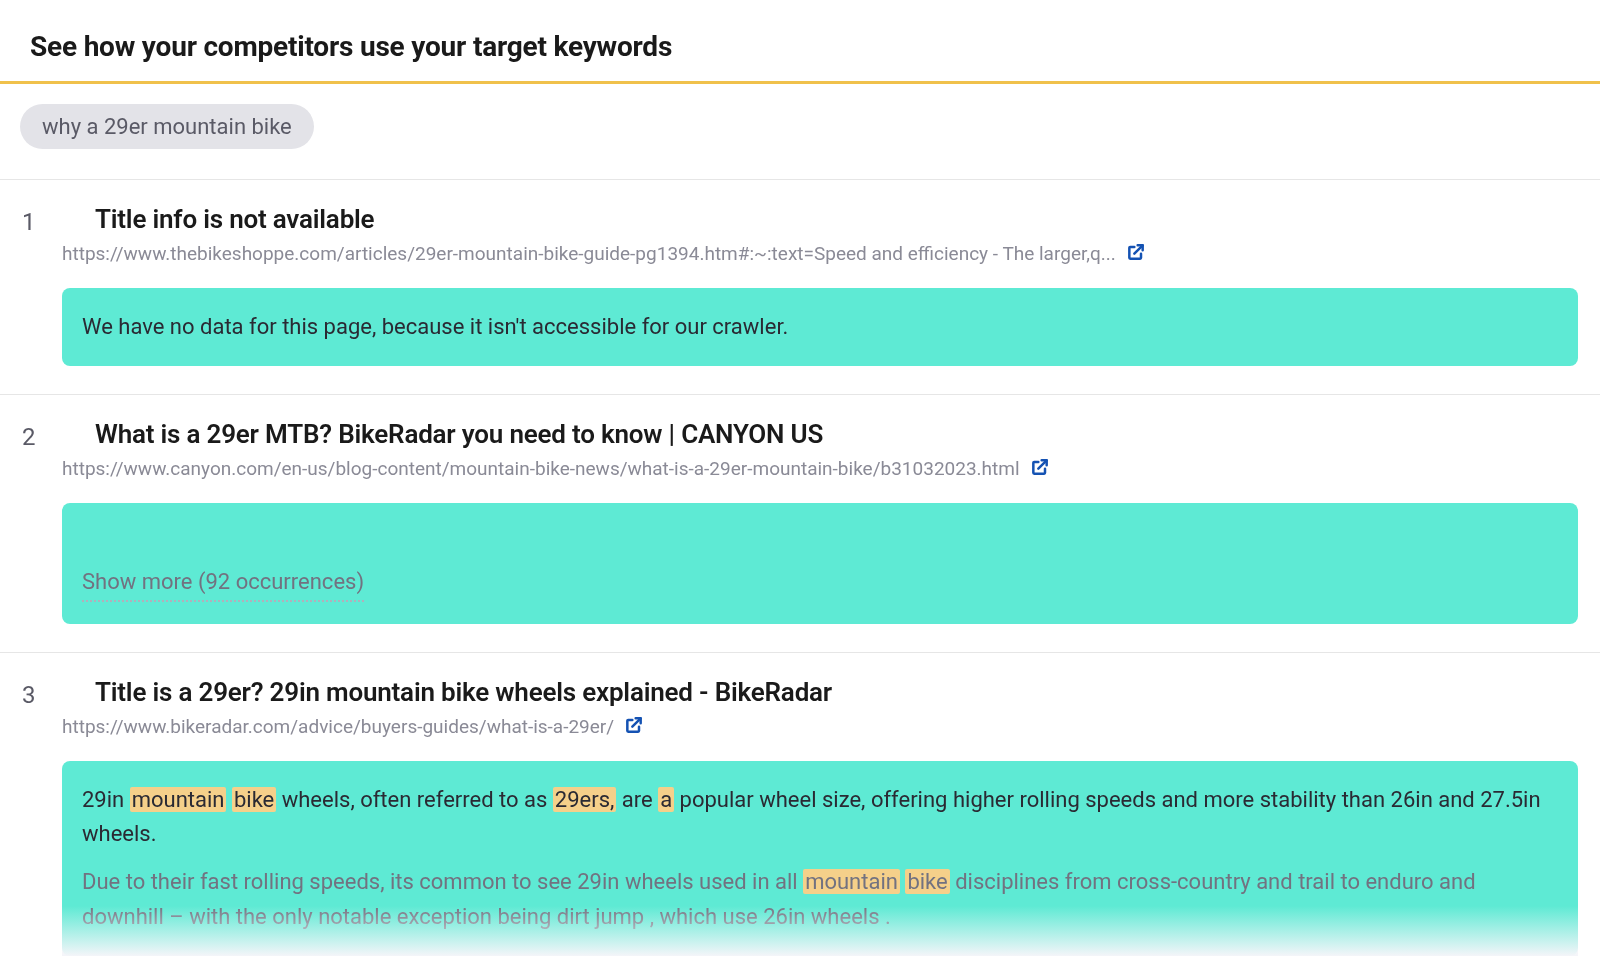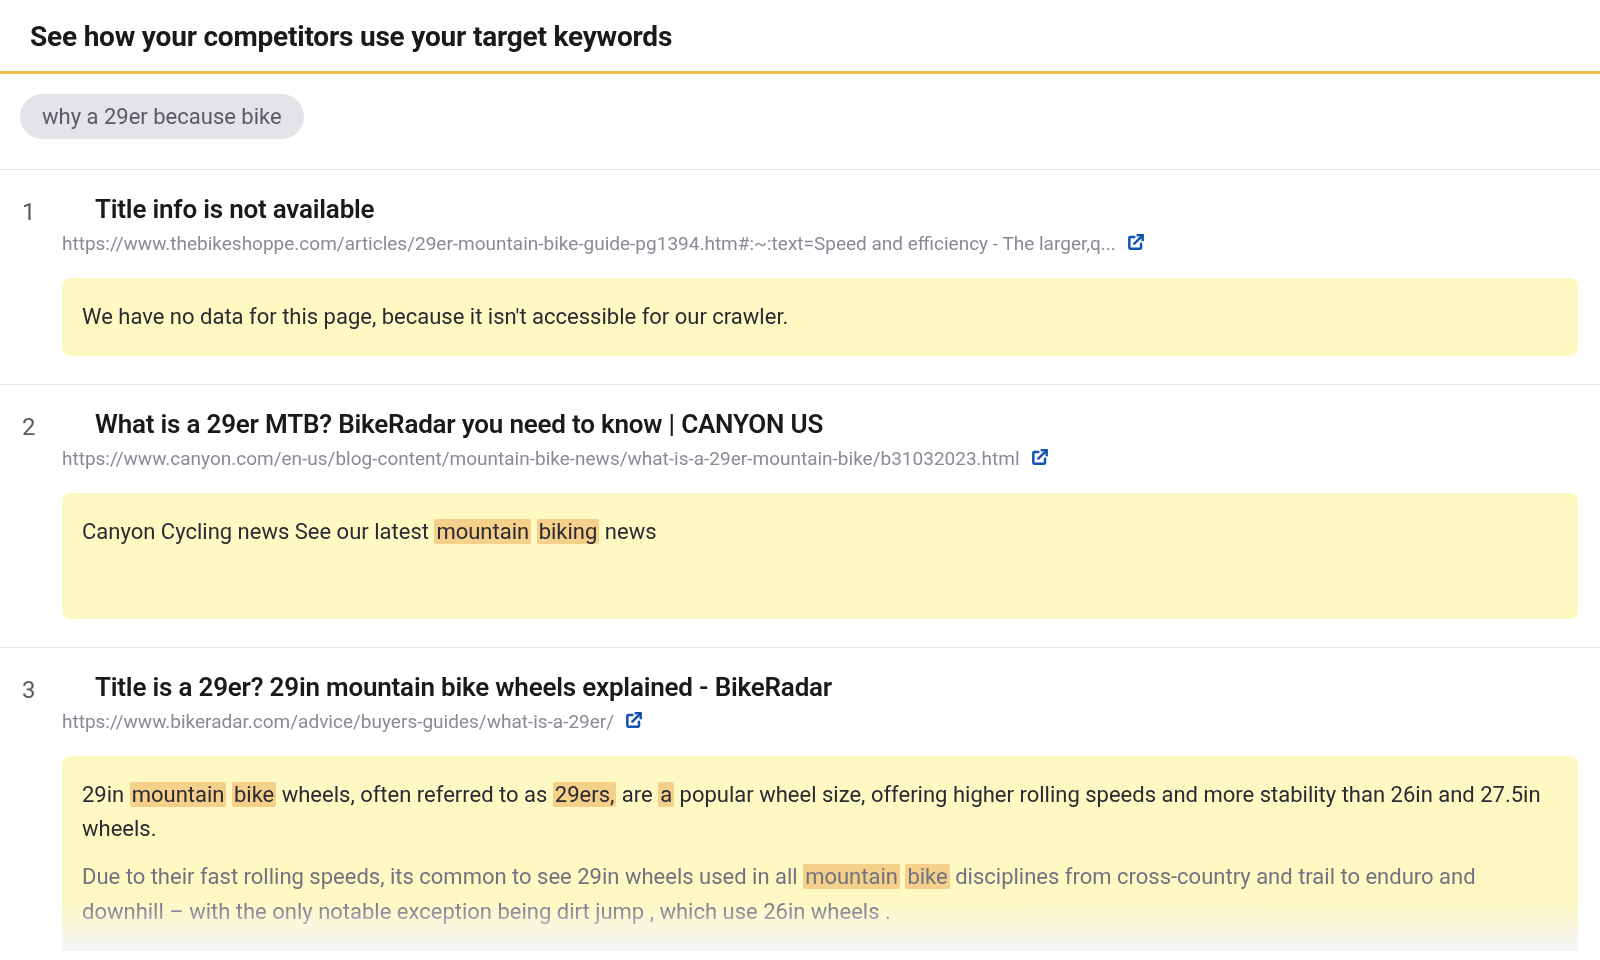--- a/index.html
+++ b/index.html
@@ -1,31 +1,31 @@
 <!DOCTYPE html>
 <html><head>
 <meta charset="utf-8">
 <style>
   * { box-sizing: border-box; margin: 0; padding: 0; }
   html, body { width: 1600px; font-family: -apple-system, BlinkMacSystemFont, "Segoe UI", Roboto, Helvetica, Arial, sans-serif; background: #fff; color: #1a1a1a; }
   .wrap { width: 1600px; }
-  .header-row { padding: 20px 30px 18px 30px; }
+  .header-row { padding: 30px 30px 18px 30px; }
   .header-title { font-size: 28px; font-weight: 700; color: #1a1a1a; letter-spacing: -0.2px; }
   .accent-bar { height: 3px; background: #f0c14b; width: 100%; }
   .chips-row { padding: 20px 20px 30px 20px; border-bottom: 1px solid #e6e6e6; }
   .chip { display: inline-block; background: #e3e3e8; color: #5a5a66; font-size: 22px; padding: 10px 22px; border-radius: 999px; }
   .result { display: flex; border-bottom: 1px solid #e6e6e6; padding: 24px 22px 28px 22px; }
   .result .num { width: 30px; flex: 0 0 30px; font-size: 24px; color: #5a5a66; padding-top: 4px; text-align: left; }
   .result .body { flex: 1 1 auto; padding-left: 10px; }
   .r-title { font-size: 26px; font-weight: 600; color: #1a1a1a; margin-bottom: 8px; letter-spacing: -0.2px; margin-left: 33px; }
   .r-url-row { margin-bottom: 22px; }
   .r-url { font-size: 19px; color: #8a8a96; word-break: break-all; }
   .ext-icon { display: inline-block; vertical-align: -2px; margin-left: 10px; }
   .ext-icon svg { width: 20px; height: 20px; }
-  .snippet-box { background: #fef9c3; border-radius: 8px; padding: 22px 20px; font-size: 22px; color: #2a2a33; line-height: 1.55; }
+  .snippet-box { background: #5eead4; border-radius: 8px; padding: 22px 20px; font-size: 22px; color: #2a2a33; line-height: 1.55; }
   .snippet-box p { margin: 0 0 14px 0; }
   .snippet-box p:last-child { margin-bottom: 0; }
   .snippet-box .muted p { color: #727280; }
   .hl { background: #f5d08a; padding: 0 2px; border-radius: 2px; }
   .show-more { color: #727280; font-size: 22px; border-bottom: 2px dotted #b0b0bb; display: inline-block; padding-bottom: 1px; margin-top: 6px; cursor: pointer; }
   .fade-bottom {
     position: relative;
   }
   .fade-bottom::after {
     content: "";
@@ -39,21 +39,21 @@
 <body>
 
 <div class="wrap">
 
   <div class="header-row">
     <div class="header-title">See how your competitors use your target keywords</div>
   </div>
   <div class="accent-bar"></div>
 
   <div class="chips-row">
-    <span class="chip">why a 29er because bike</span>
+    <span class="chip">why a 29er mountain bike</span>
   </div>
 
   <div id="results">
       <div class="result">
         <div class="num">1</div>
         <div class="body">
           <div class="r-title">Title info is not available</div>
           <div class="r-url-row"><span class="r-url">https://www.thebikeshoppe.com/articles/29er-mountain-bike-guide-pg1394.htm#:~:text=Speed and efficiency - The larger,q...</span><span class="ext-icon"><svg viewBox="0 0 24 24" fill="none" stroke="#1452b3" stroke-width="3" stroke-linecap="round" stroke-linejoin="round">
                 <path d="M14 4h6v6"></path>
                 <path d="M20 4L10 14"></path>
@@ -66,21 +66,21 @@
       </div>
       <div class="result">
         <div class="num">2</div>
         <div class="body">
           <div class="r-title">What is a 29er MTB? BikeRadar you need to know | CANYON US</div>
           <div class="r-url-row"><span class="r-url">https://www.canyon.com/en-us/blog-content/mountain-bike-news/what-is-a-29er-mountain-bike/b31032023.html</span><span class="ext-icon"><svg viewBox="0 0 24 24" fill="none" stroke="#1452b3" stroke-width="3" stroke-linecap="round" stroke-linejoin="round">
                 <path d="M14 4h6v6"></path>
                 <path d="M20 4L10 14"></path>
                 <path d="M18 14v5a1 1 0 0 1-1 1H5a1 1 0 0 1-1-1V7a1 1 0 0 1 1-1h5"></path>
               </svg></span></div>
-          <div class="snippet-box"><p>Canyon Cycling news See our latest <span class="hl">mountain</span> <span class="hl">biking</span> news</p><br></div>
+          <div class="snippet-box"><br><span class="show-more">Show more (92 occurrences)</span></div>
         </div>
       </div>
       <div class="result">
         <div class="num">3</div>
         <div class="body">
           <div class="r-title">Title is a 29er? 29in mountain bike wheels explained - BikeRadar</div>
           <div class="r-url-row"><span class="r-url">https://www.bikeradar.com/advice/buyers-guides/what-is-a-29er/</span><span class="ext-icon"><svg viewBox="0 0 24 24" fill="none" stroke="#1452b3" stroke-width="3" stroke-linecap="round" stroke-linejoin="round">
                 <path d="M14 4h6v6"></path>
                 <path d="M20 4L10 14"></path>
                 <path d="M18 14v5a1 1 0 0 1-1 1H5a1 1 0 0 1-1-1V7a1 1 0 0 1 1-1h5"></path>

